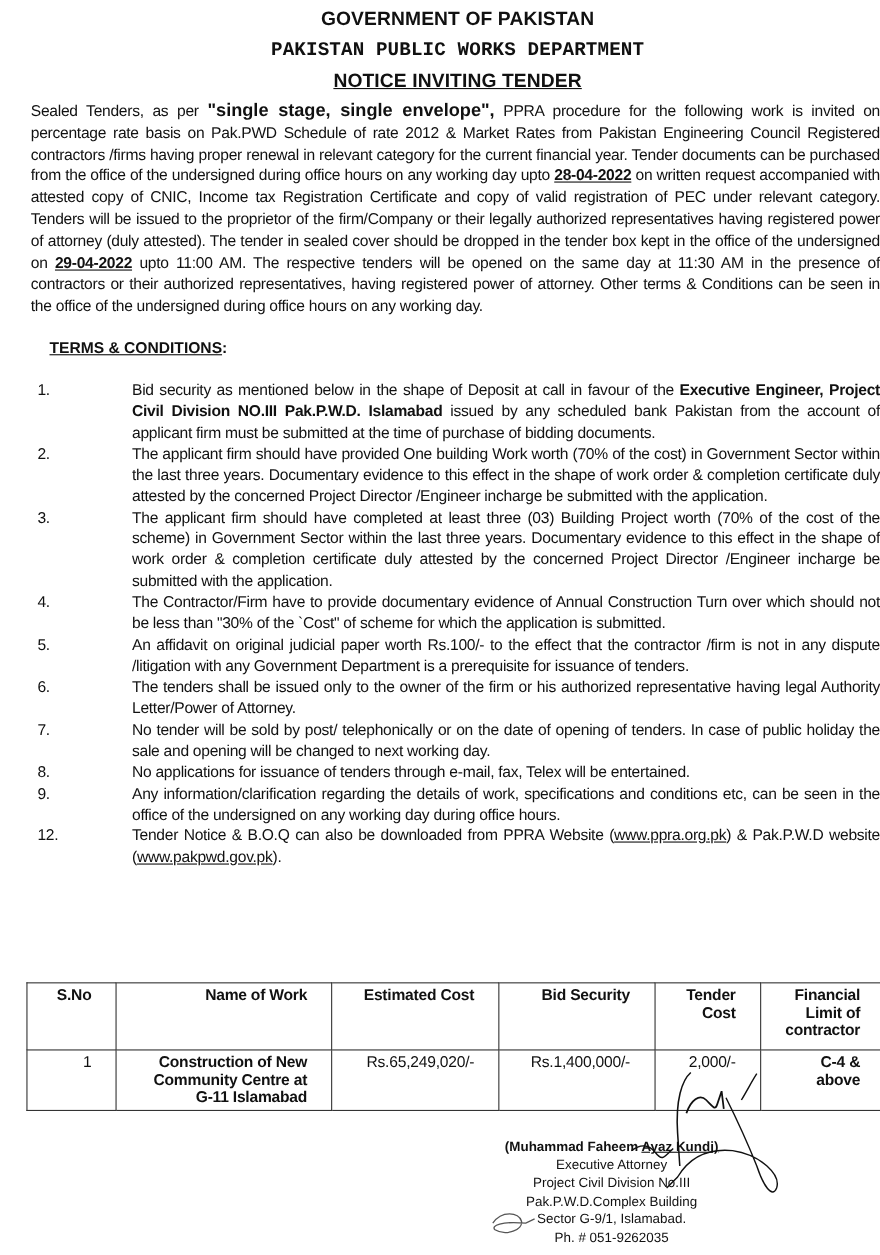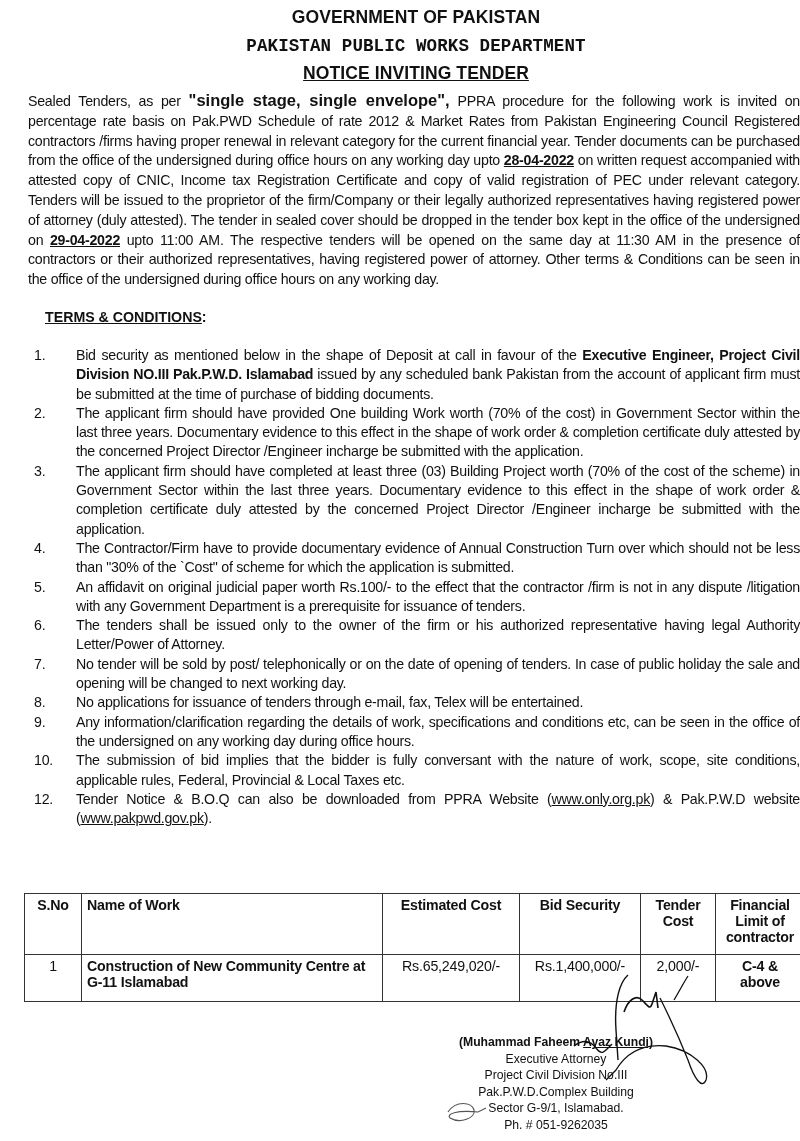--- a/index.html
+++ b/index.html
@@ -17,28 +17,28 @@
     font-size: 14.2px; line-height: 19.8px; text-align: justify;
     font-stretch: condensed; letter-spacing: -0.25px;
   }
   .intro b.big { font-size: 16.5px; letter-spacing: 0; }
   .intro u { font-weight: bold; }
   .terms-title { position: absolute; left: 12px; top: 309px; font-size: 14.2px; font-weight: bold; }
   .terms-title span.t { text-decoration: underline; margin-left: 17px; }
   .terms { position: absolute; left: 12px; top: 346px; width: 772px; font-size: 14.2px; line-height: 19.3px; letter-spacing: -0.25px; }
   .term { display: flex; margin-bottom: 0; }
   .term .num { width: 48px; flex: none; padding-left: 6px; box-sizing: border-box; }
-  .term .txt { flex: 1; text-align: justify; }
+  .term .txt { flex: 1; text-align: justify; margin-left: 44px; }
   .term .txt b { font-weight: bold; }
   .term .txt .link { text-decoration: underline; }
   table.works {
     position: absolute; left: 8px; top: 893px; width: 781px;
     border-collapse: collapse; font-size: 14.2px; letter-spacing: -0.2px;
   }
-  table.works th, table.works td { border: 1.5px solid #333; vertical-align: top; padding: 3px 5px; }
+  table.works th, table.works td { border: 1.5px solid #333; vertical-align: top; padding: 3px 22px; text-align: right; }
   table.works th { font-weight: bold; height: 54px; }
   table.works td { height: 40px; }
   .c-sno { width: 46px; text-align: center; }
   .c-name { width: 290px; text-align: left; font-weight: bold; }
   .c-est { width: 126px; text-align: center; }
   .c-bid { width: 110px; text-align: center; }
   .c-tc { width: 64px; text-align: center; }
   .c-fl { text-align: center; font-weight: bold; }
   td.c-sno { vertical-align: middle; }
   .signature-block { position: absolute; left: 420px; top: 1034px; width: 240px; text-align: center; font-size: 12.2px; line-height: 16.5px; }
@@ -92,26 +92,22 @@
     </div>
     <div class="term">
       <span class="num">8.</span>
       <span class="txt">No applications for issuance of tenders through e-mail, fax, Telex will be entertained.</span>
     </div>
     <div class="term">
       <span class="num">9.</span>
       <span class="txt">Any information/clarification regarding the details of work, specifications and conditions etc, can be seen in the office of the undersigned on any working day during office hours.</span>
     </div>
     <div class="term">
-      <span class="num">10.</span>
-      <span class="txt">The submission of bid implies that the bidder is fully conversant with the nature of work, scope, site conditions, applicable rules, Federal, Provincial &amp; Local Taxes  etc.</span>
-    </div>
-    <div class="term">
       <span class="num">12.</span>
-      <span class="txt"><span>Tender Notice &amp; B.O.Q can also be downloaded from PPRA Website (</span><span class="link">www.only.org.pk</span><span>) &amp; Pak.P.W.D website (</span><span class="link">www.pakpwd.gov.pk</span><span>).</span></span>
+      <span class="txt"><span>Tender Notice &amp; B.O.Q can also be downloaded from PPRA Website (</span><span class="link">www.ppra.org.pk</span><span>) &amp; Pak.P.W.D website (</span><span class="link">www.pakpwd.gov.pk</span><span>).</span></span>
     </div>
   </div>
 
   <table class="works">
     <thead>
       <tr>
         <th class="c-sno">S.No</th>
         <th class="c-name">Name of Work</th>
         <th class="c-est">Estimated Cost</th>
         <th class="c-bid">Bid Security</th>

